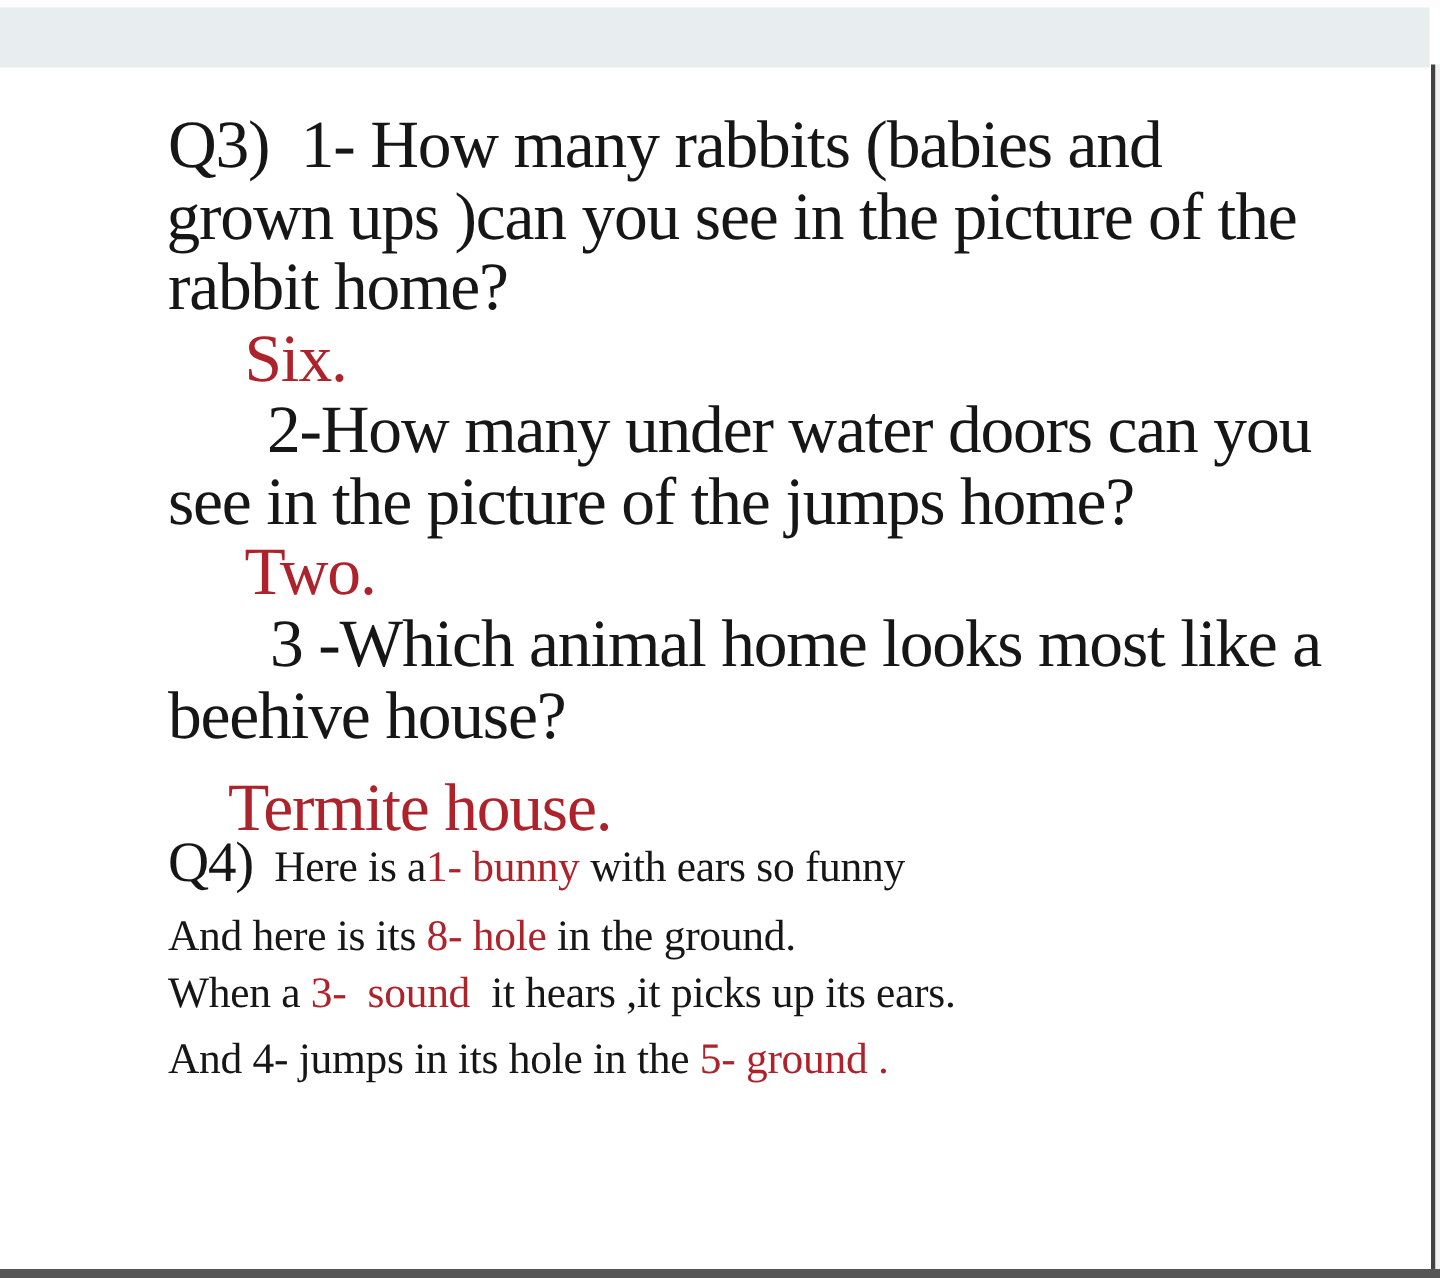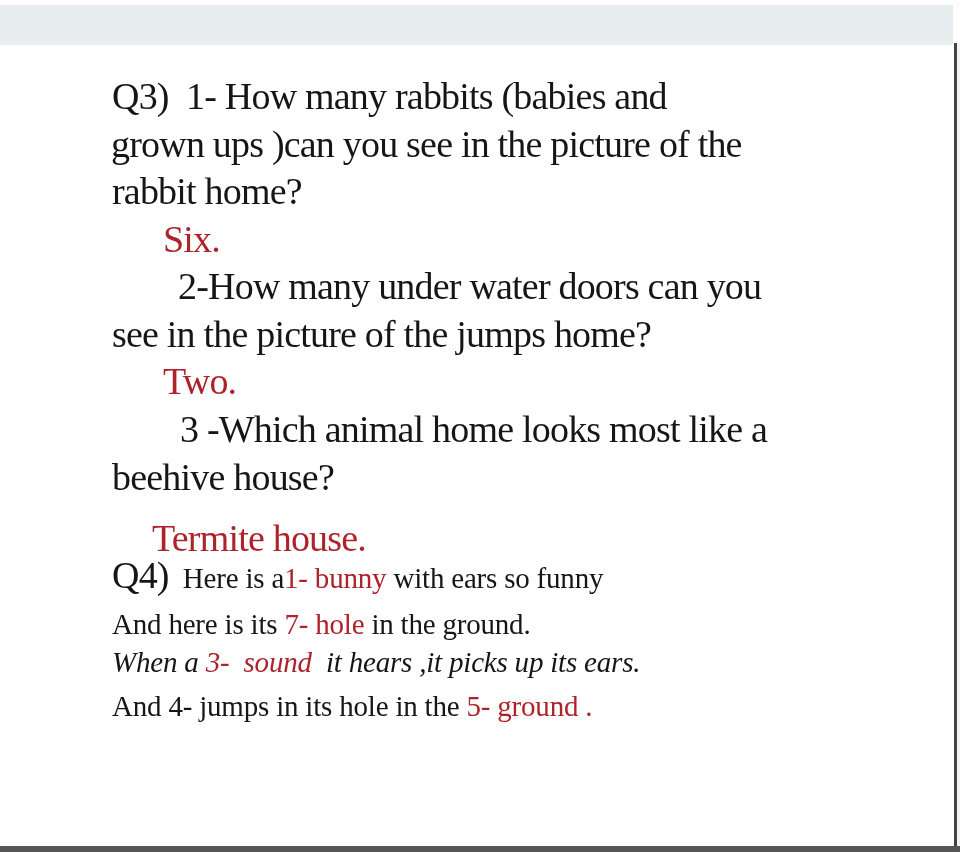--- a/index.html
+++ b/index.html
@@ -44,21 +44,21 @@
     left: 0; top: 846px;
     width: 960px; height: 6px;
     background: var(--bottom-bar, #565656);
   }
   .line {
     position: absolute;
     white-space: pre;
     color: var(--ink, #161616);
   }
   .lg {
-    font-size: 38px;
+    font-size: 45px;
     line-height: 47px;
     letter-spacing: -0.8px;
   }
   .sm {
     font-size: 29px;
     line-height: 36px;
     letter-spacing: -0.2px;
   }
   .q-label {
     font-size: 38px;
@@ -90,19 +90,19 @@
 
   <div class="line lg red" style="left:163px; top:358px;">Two.</div>
 
   <div class="line lg" style="left:180px; top:406px;">3 -Which animal home looks most like a</div>
   <div class="line lg" style="left:112px; top:454px;">beehive house?</div>
 
   <div class="line lg red" style="left:152px; top:503px;margin-top:12px;">Termite house.</div>
 
   <div class="line sm" style="left:112px; top:557px;text-align:right;"><span class="q-label">Q4)</span><span>  Here is a</span><span class="red">1- bunny</span><span> with ears so funny</span></div>
 
-  <div class="line sm" style="left:112px; top:606px;"><span>And here is its </span><span class="red">7- hole</span><span> in the ground.</span></div>
+  <div class="line sm" style="left:112px; top:606px;"><span>And here is its </span><span class="red">8- hole</span><span> in the ground.</span></div>
 
-  <div class="line sm" style="left:112px; top:644px;font-style:italic;"><span>When a </span><span class="red">3-  sound</span><span>  it hears ,it picks up its ears.</span></div>
+  <div class="line sm" style="left:112px; top:644px;"><span>When a </span><span class="red">3-  sound</span><span>  it hears ,it picks up its ears.</span></div>
 
   <div class="line sm" style="left:112px; top:688px;"><span>And 4- jumps in its hole in the </span><span class="red">5- ground .</span></div>
 
 </div>
 
 </body></html>

